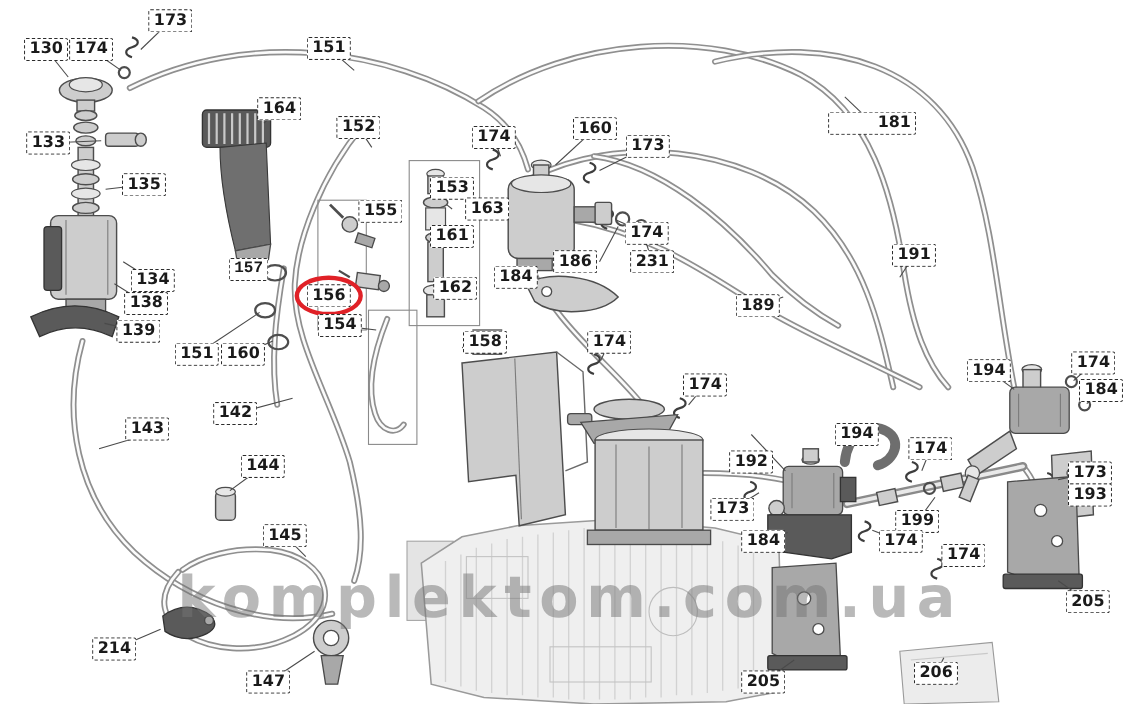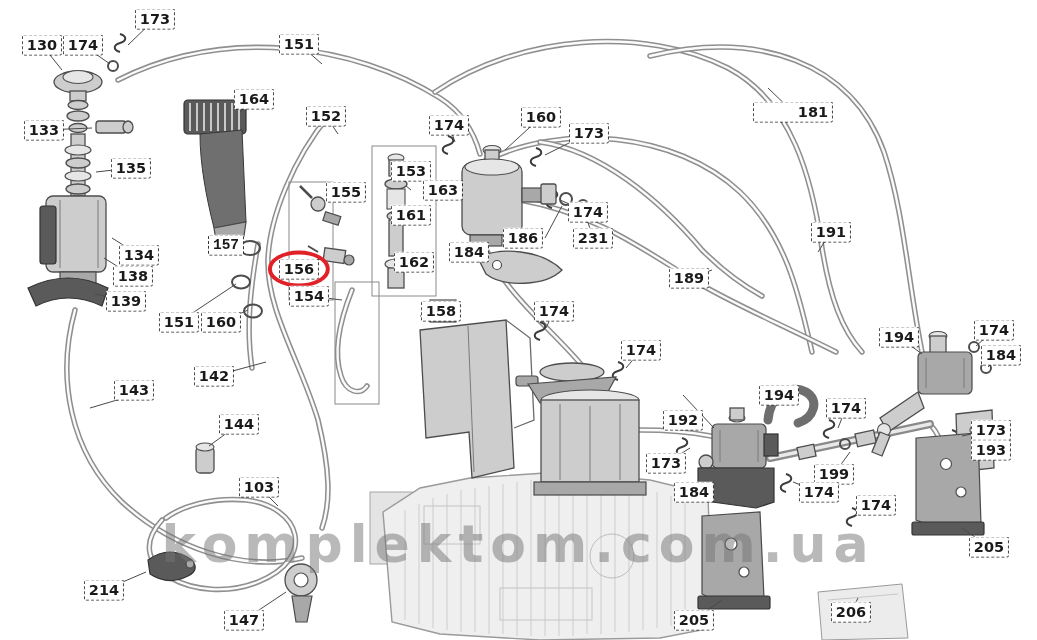--- a/index.html
+++ b/index.html
@@ -384,21 +384,21 @@
       <div class="part-label" style="left: 214px; top: 376px;">142</div>
       <div class="part-label" style="left: 134px; top: 378px; margin-top: 12px;">143</div>
       <div class="part-label" style="left: 683px; top: 395px; margin-top: 25px;">192</div>
       <div class="part-label" style="left: 779px; top: 395px;">194</div>
       <div class="part-label" style="left: 846px; top: 408px;">174</div>
       <div class="part-label" style="left: 239px; top: 424px;">144</div>
       <div class="part-label" style="left: 991px; top: 430px;">173</div>
       <div class="part-label" style="left: 991px; top: 450px;">193</div>
       <div class="part-label" style="left: 666px; top: 463px;">173</div>
       <div class="part-label" style="left: 834px; top: 474px;">199</div>
-      <div class="part-label" style="left: 259px; top: 487px;">103</div>
+      <div class="part-label" style="left: 259px; top: 487px;">145</div>
       <div class="part-label" style="left: 694px; top: 492px;">184</div>
       <div class="part-label" style="left: 819px; top: 492px;">174</div>
       <div class="part-label" style="left: 876px; top: 505px;">174</div>
       <div class="part-label" style="left: 989px; top: 547px;">205</div>
       <div class="part-label" style="left: 104px; top: 590px;">214</div>
       <div class="part-label" style="left: 851px; top: 612px;">206</div>
       <div class="part-label" style="left: 244px; top: 620px;">147</div>
       <div class="part-label" style="left: 694px; top: 620px;">205</div>
     </div>
 

